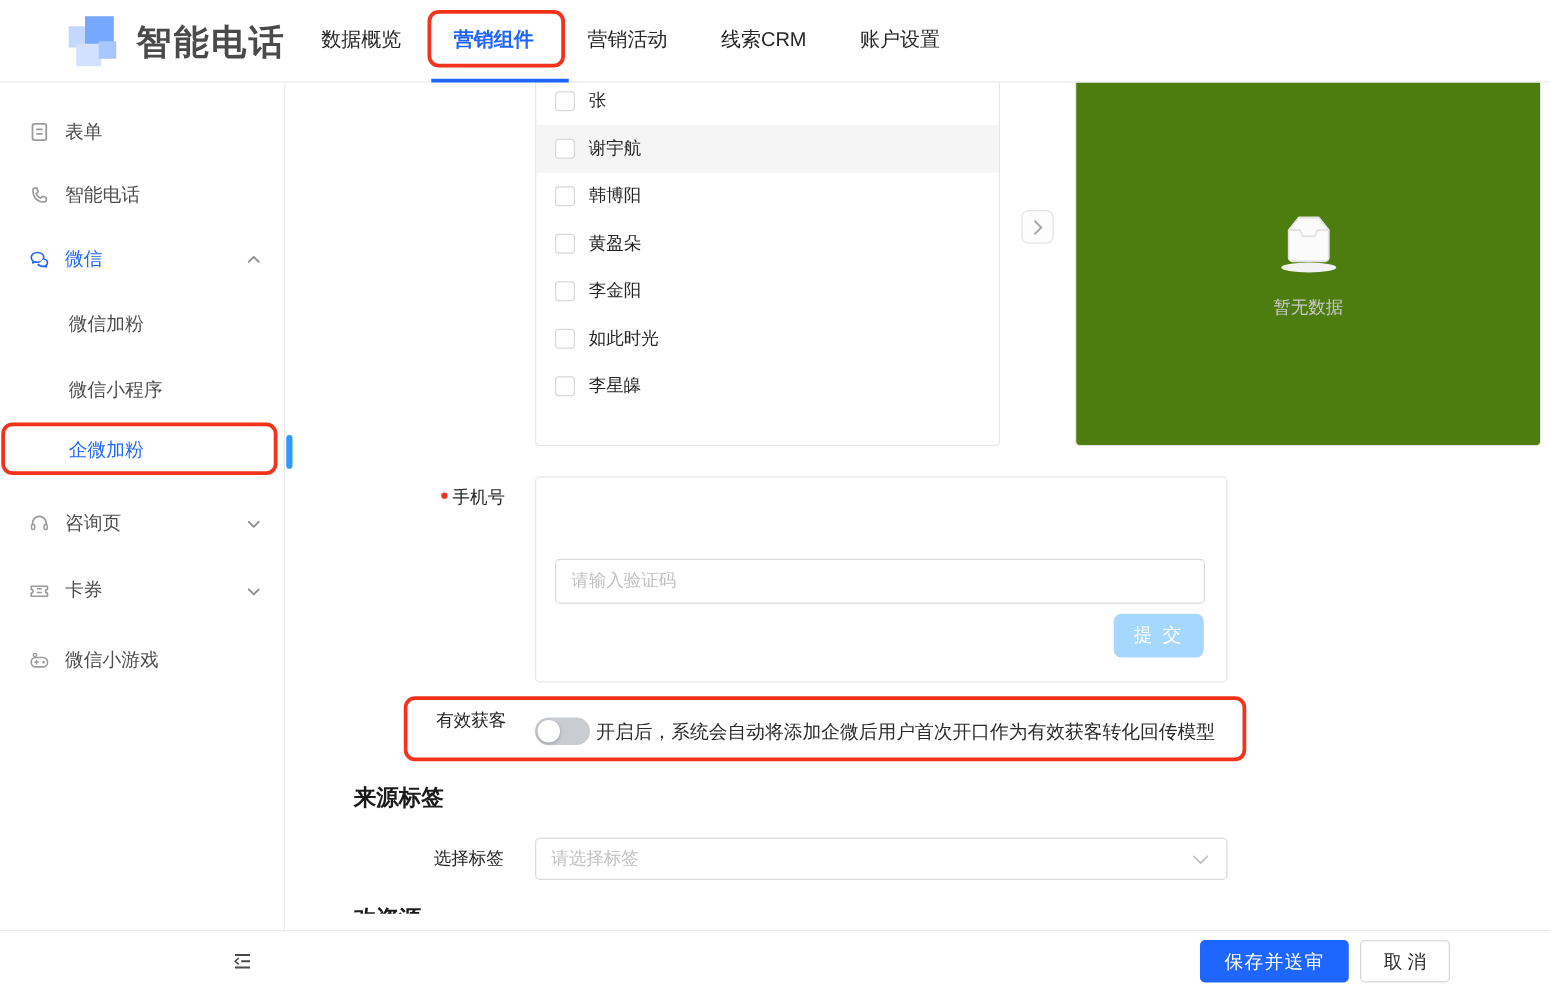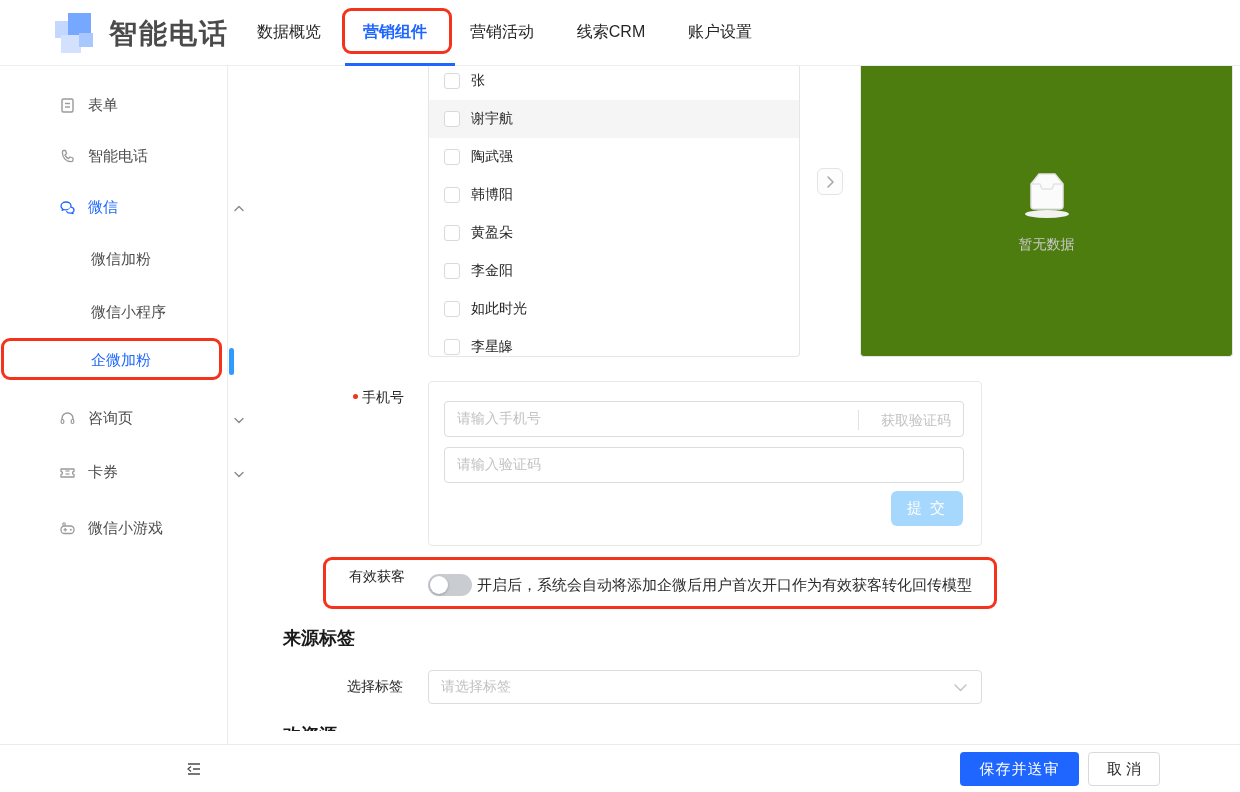--- a/index.html
+++ b/index.html
@@ -24,21 +24,21 @@
 
   
   .anno { position:absolute; border:3px solid #f4331d; border-radius:9px; z-index:60; pointer-events:none; }
   .anno-nav     { left:342px; top:8px;   width:110px; height:46px; }
   .anno-sidebar { left:1px;   top:338px; width:221px; height:42px; }
   .anno-toggle  { left:323px; top:557px; width:674px; height:52px; }
 
   
   .sidebar { position:absolute; left:0; top:66px; width:228px; height:678px; background:#fff;
              border-right:1px solid #ebebeb; z-index:10; }
-  .srow { position:absolute; left:0; width:228px; height:26px; display:flex; align-items:center; cursor:pointer;margin-left:36px; }
+  .srow { position:absolute; left:0; width:228px; height:26px; display:flex; align-items:center; cursor:pointer; }
   .srow .sicon { width:17px; height:17px; margin-left:23px; margin-right:12px; flex:0 0 auto; }
   .srow .slabel { font-size:15px; color:#4d4d4d; }
   .srow.sub .slabel { margin-left:55px; }
   .srow.active .slabel { color:#1e66ff; font-weight:500; }
   .srow .schevron { position:absolute; right:19px; top:7px; width:12px; height:12px; }
   .active-bar { position:absolute; left:229px; top:348px; width:5px; height:27px; border-radius:3px;
                 background:#2f9aff; z-index:40; }
 
   
   .member-box { position:absolute; left:428px; top:62px; width:372px; height:295px; background:#fff;
@@ -194,24 +194,20 @@
       <div class="mrow">
         <span class="cb"></span>
         <span class="mlabel">张</span>
       </div>
       <div class="mrow hl">
         <span class="cb"></span>
         <span class="mlabel">谢宇航</span>
       </div>
       <div class="mrow">
         <span class="cb"></span>
-        <span class="mlabel">陶武强</span>
-      </div>
-      <div class="mrow">
-        <span class="cb"></span>
         <span class="mlabel">韩博阳</span>
       </div>
       <div class="mrow">
         <span class="cb"></span>
         <span class="mlabel">黄盈朵</span>
       </div>
       <div class="mrow">
         <span class="cb"></span>
         <span class="mlabel">李金阳</span>
       </div>
@@ -239,25 +235,20 @@
         <path d="M12 14 H21 l2 5 h10 l2 -5 h9" fill="none" stroke="#e3e3e3" stroke-width="1.5" stroke-linejoin="round"></path>
       </svg>
       <div class="empty-text">暂无数据</div>
     </div>
   </div>
 
   <div class="field-label" style="left:353px; top:389px;">
     <span class="req-dot"></span><span>手机号</span>
   </div>
   <div class="phone-box">
-    <div class="tinput" style="top:19px;">
-      <span class="ph">请输入手机号</span>
-      <span class="code-divider"></span>
-      <span class="code-link">获取验证码</span>
-    </div>
     <div class="tinput" style="top:65px;">
       <span class="ph">请输入验证码</span>
     </div>
     <button class="submit-btn">提 交</button>
   </div>
 
   <div class="field-label" style="left:349px; top:568px; font-weight:500;">有效获客</div>
   <div class="toggle">
     <span class="knob"></span>
   </div>

